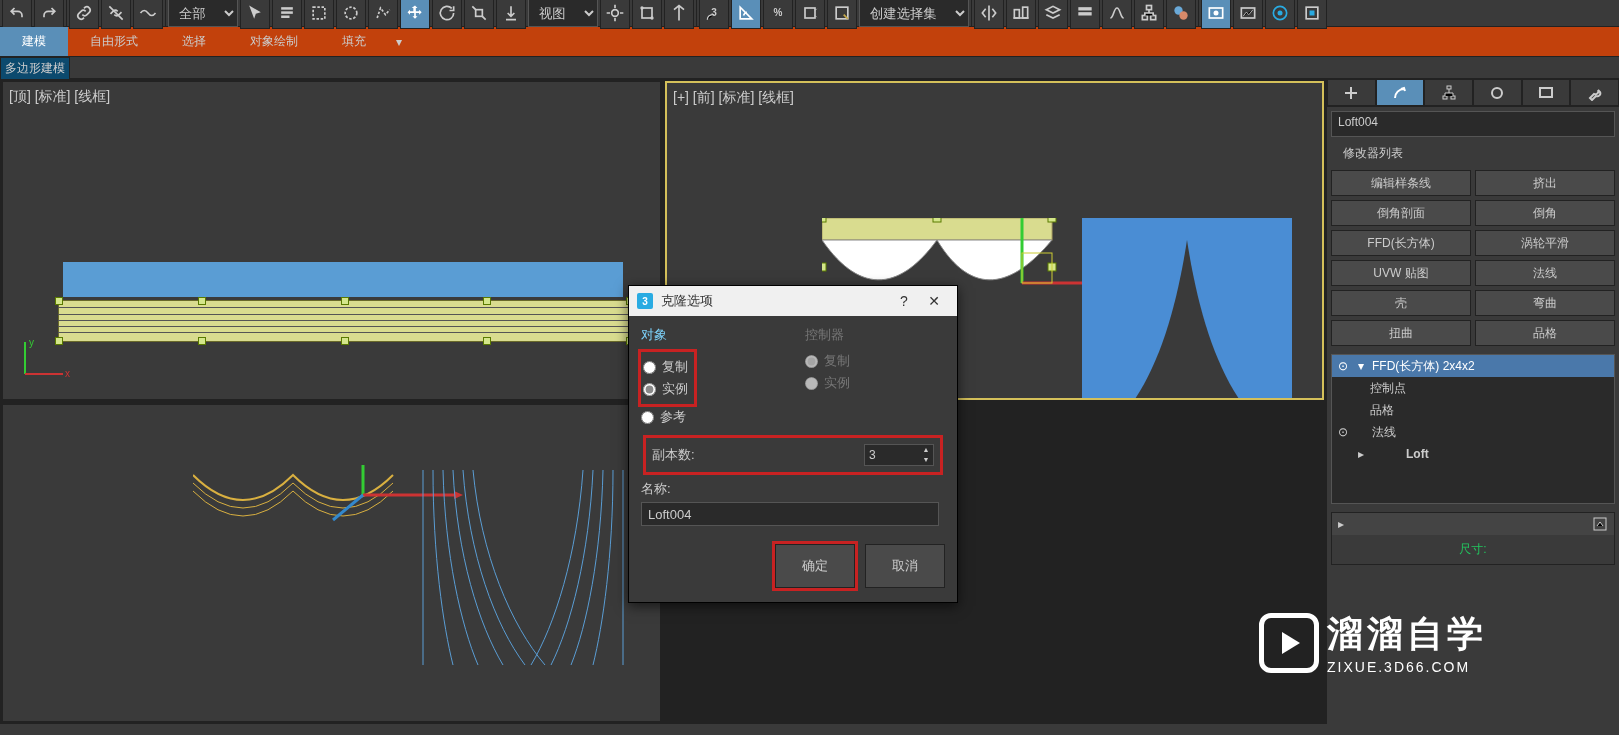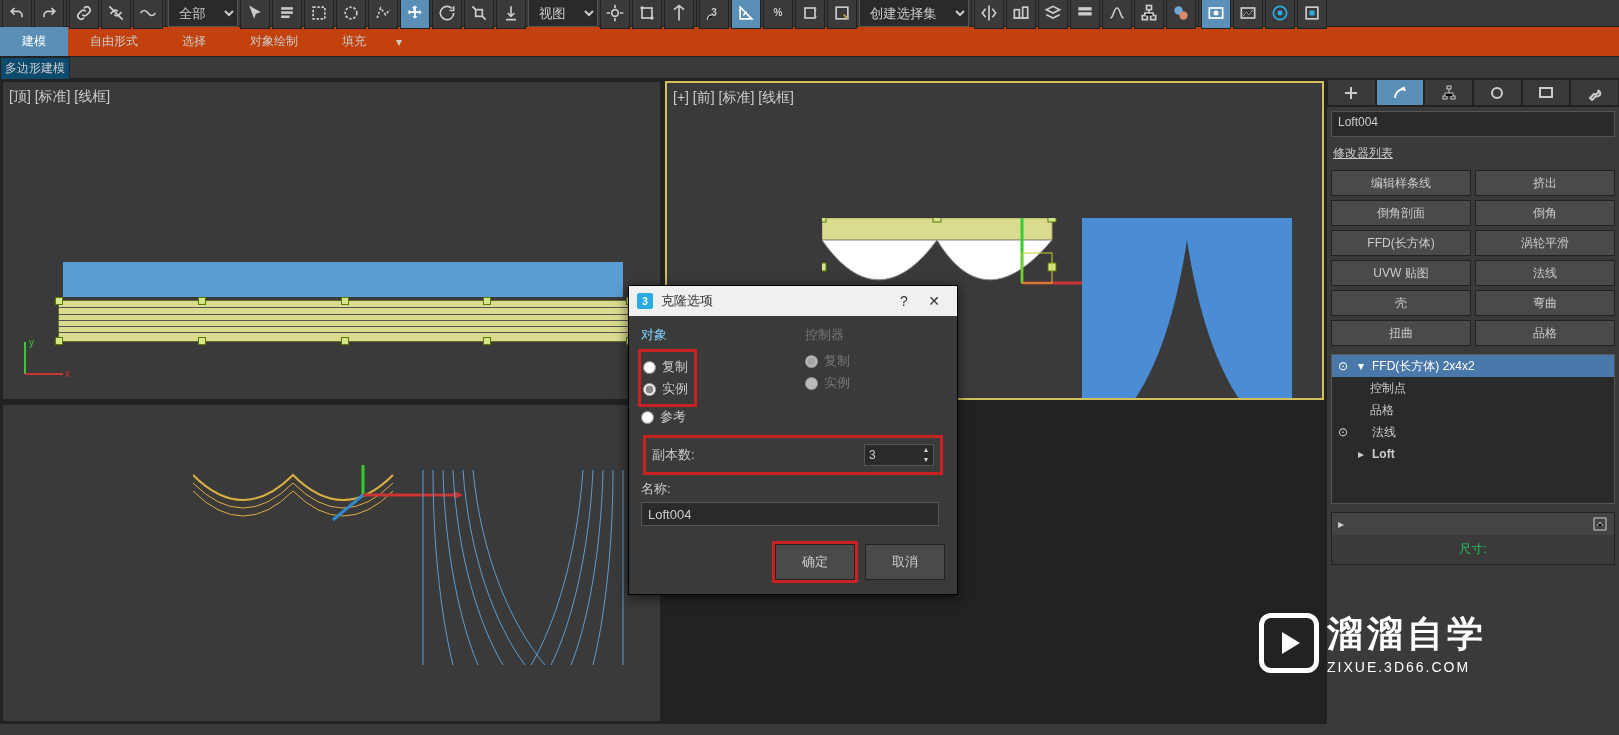--- a/index.html
+++ b/index.html
@@ -129,23 +129,22 @@
 .cmd-tabs button.active { background: #5a8fb8; }
 .obj-name {
   height: 26px;
   background: #2a2a2a;
   border: 1px solid #555;
   margin: 4px;
   padding: 3px 6px;
   color: #ccc;
 }
 .panel-title {
-  padding: 4px 6px;
-  color: #ccc;
-  text-decoration: underline;
+  padding: 4px 16px;
+  color: #ccc;
 }
 .mod-buttons {
   display: grid;
   grid-template-columns: 1fr 1fr;
   gap: 4px;
   padding: 4px;
 }
 .mod-btn {
   height: 26px;
   background: #4a4a4a;
@@ -245,21 +244,21 @@
 }
 .dlg-name-input {
   width: 98%; height: 24px; background: #2a2a2a; border: 1px solid #555;
   color: #ccc; padding: 0 6px; font-size: 13px;
 }
 .dlg-buttons {
   display: flex; justify-content: flex-end; gap: 10px;
   padding: 10px 12px 14px 12px;
 }
 .dlg-buttons button {
-  width: 80px; height: 36px; background: #4a4a4a; border: 1px solid #222;
+  width: 80px; height: 44px; background: #4a4a4a; border: 1px solid #222;
   color: #ccc; cursor: pointer; font-size: 13px;
 }
 .cursor-arrow {
   position: absolute; left: 794px; top: 575px; pointer-events: none;
 }
 
 
 .watermark {
   position: absolute;
   right: 132px;
@@ -656,21 +655,21 @@
         <span class="label indent">品格</span>
       </div>
       <div class="mod-item">
         <span class="eye">⊙</span>
         <span class="arrow" style="visibility:hidden">▸</span>
         <span class="label">法线</span>
       </div>
       <div class="mod-item">
         <span class="eye" style="visibility:hidden">⊙</span>
         <span class="arrow">▸</span>
-        <span class="label" style="font-weight:bold;">Loft</span>
+        <span class="label" style="font-weight:bold;margin-left:34px;">Loft</span>
       </div>
     </div>
 
     <div class="rollout">
       <div class="rollout-head">
         <span style="position:absolute;left:6px;">▸</span>
         <svg width="16" height="16" viewBox="0 0 16 16">
             <rect x="2" y="2" width="12" height="12" fill="none" stroke="#ccc"></rect>
             <path stroke="#ccc" d="M5 10l3-4 3 4"></path>
           </svg>

